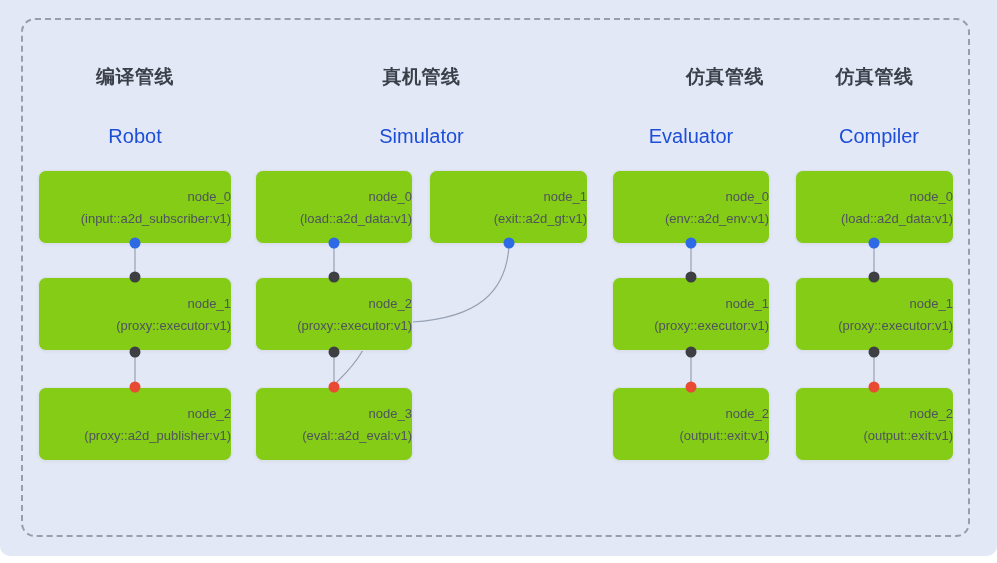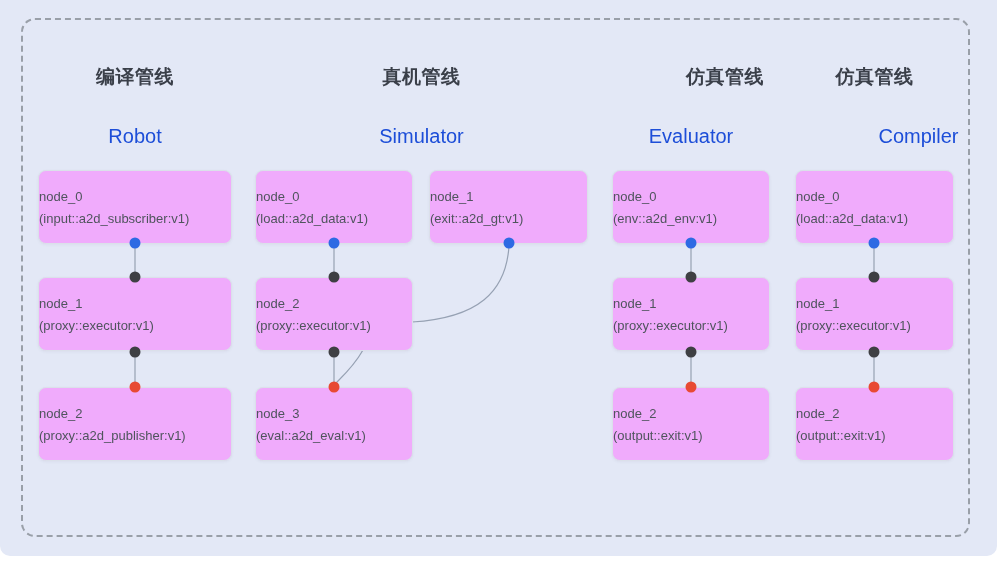--- a/index.html
+++ b/index.html
@@ -36,27 +36,27 @@
     letter-spacing:0.5px;
   }
   .hdr-en{
     position:absolute;top:124px;height:24px;line-height:24px;
     text-align:center;
     font-size:20px;font-weight:400;color:#1d4ed8;
     z-index:2;
   }
   .node{
     position:absolute;height:74px;
-    background:#f0abfc;
+    background:#84cc16;
     border:1px solid #dbe0ea;
     border-radius:8px;
     box-sizing:border-box;
     box-shadow:0 1px 3px rgba(60,70,100,0.06);
     z-index:2;
-    text-align:left;
+    text-align:right;
     padding-top:15px;
   }
   .node-title{
     font-size:13px;color:#4f545d;line-height:22px;
   }
   .node-sub{
     font-size:13px;color:#4f545d;line-height:22px;
     white-space:nowrap;
   }
   .dot{
@@ -96,21 +96,21 @@
   <div class="hdr-zh" style="left:38px;width:194px;">编译管线</div>
   <div class="hdr-en" style="left:38px;width:194px;">Robot</div>
 
   <div class="hdr-zh" style="left:255px;width:333px;">真机管线</div>
   <div class="hdr-en" style="left:255px;width:333px;">Simulator</div>
 
   <div class="hdr-zh" style="left:646px;width:158px;">仿真管线</div>
   <div class="hdr-en" style="left:612px;width:158px;">Evaluator</div>
 
   <div class="hdr-zh" style="left:795px;width:159px;">仿真管线</div>
-  <div class="hdr-en" style="left:839px;width:159px;">Compiler</div>
+  <div class="hdr-en" style="left:760px;width:159px;text-align:right;">Compiler</div>
 
   <div class="node" style="left:38px;top:170px;width:194px;">
     <div class="node-title">node_0</div>
     <div class="node-sub">(input::a2d_subscriber:v1)</div>
   </div>
   <div class="node" style="left:38px;top:277px;width:194px;">
     <div class="node-title">node_1</div>
     <div class="node-sub">(proxy::executor:v1)</div>
   </div>
   <div class="node" style="left:38px;top:387px;width:194px;">

